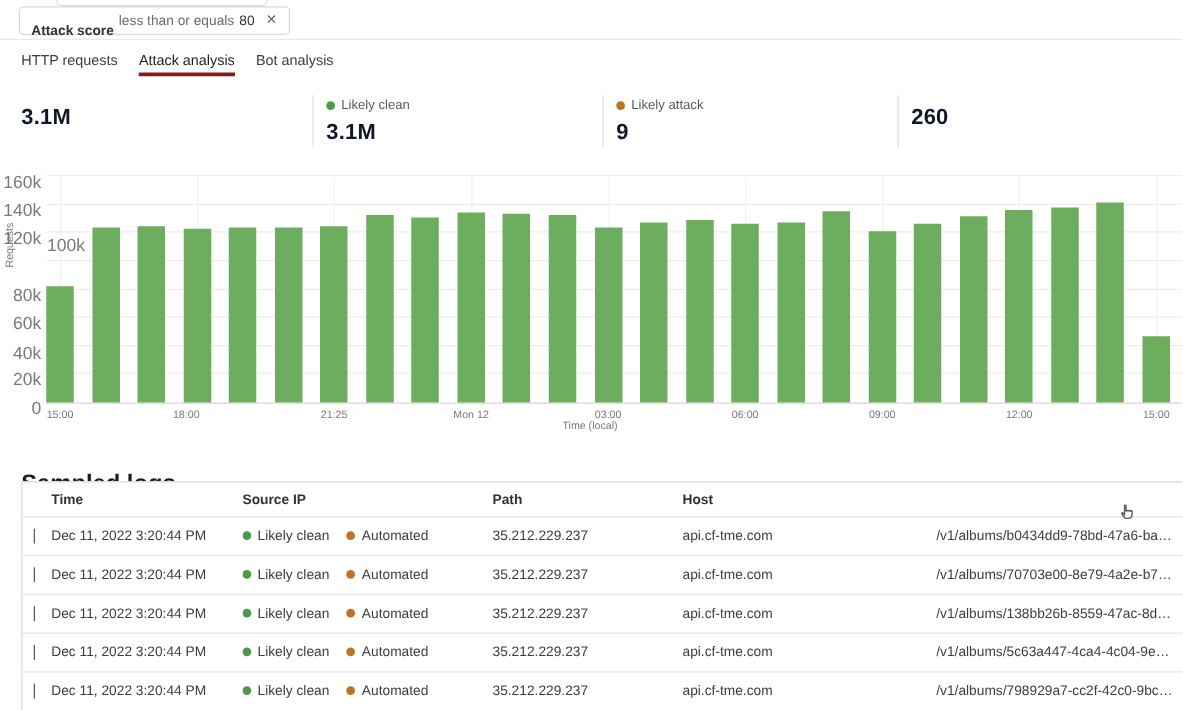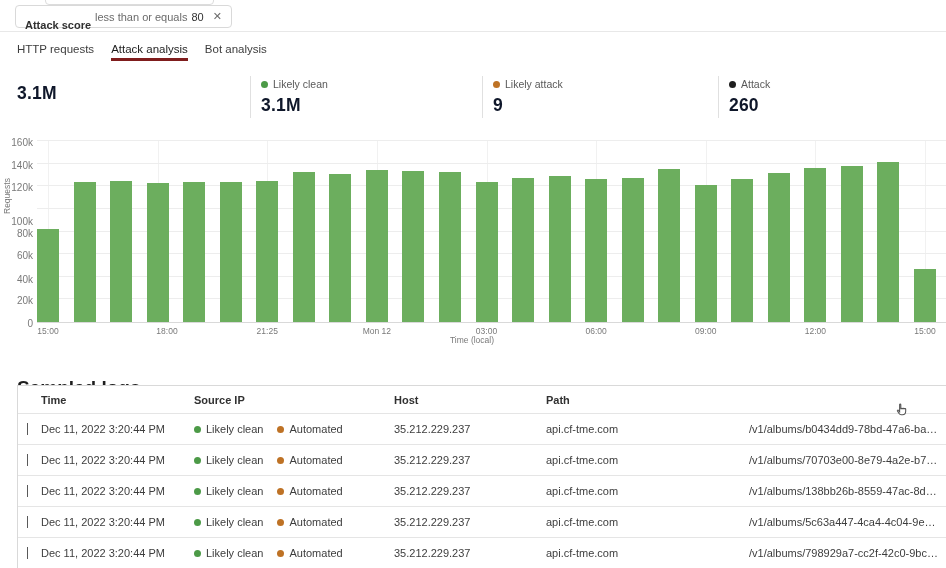--- a/index.html
+++ b/index.html
@@ -27,21 +27,21 @@
   .stat{padding:2px 0 2px 0;}
   .stat + .stat{border-left:1px solid #e0e0e0;padding-left:10px;}
   .stat-label{display:flex;align-items:center;gap:5px;font-size:10.5px;color:#595959;}
   .stat-dot{width:7px;height:7px;border-radius:50%;display:inline-block;}
   .stat-value{margin-top:5px;font-size:17.5px;font-weight:600;color:#0f172a;letter-spacing:.2px;}
   
   .chart{position:absolute;top:141px;left:37px;width:909px;height:181px;}
   .hgrid{position:absolute;left:0;width:100%;height:1px;background:#ededed;}
   .hgrid.zero{background:#d9d9d9;}
   .vgrid{position:absolute;top:0;bottom:0;width:1px;background:#f1f1f1;}
-  .ylab{position:absolute;left:-37px;width:33px;text-align:right;font-size:10px;color:#797979;}
+  .ylab{position:absolute;left:-37px;width:33px;text-align:right;font-size:14px;color:#797979;}
   .bar{position:absolute;bottom:0;width:22px;}
   .xlab{position:absolute;top:185px;width:56px;text-align:center;font-size:8.5px;color:#797979;}
   .axis-ylabel{position:absolute;top:214px;left:2px;font-size:8.5px;color:#797979;
     transform:rotate(-90deg);transform-origin:left top;white-space:nowrap;}
   .axis-xlabel{position:absolute;top:335px;left:37px;width:870px;text-align:center;
     font-size:8.5px;color:#797979;}
   
   .logs-title{position:absolute;top:361px;left:17px;font-size:19px;font-weight:700;color:#1d1d1d;}
   .logs-table{position:absolute;top:385px;left:17px;width:929px;border:1px solid #d9d9d9;
     border-bottom:none;background:#fff;font-size:11px;color:#3d3d3d;}
@@ -88,24 +88,20 @@
     <div class="stat-value">3.1M</div>
   </div>
   <div class="stat">
     <div class="stat-label">
         <span class="stat-dot" style="background: rgb(190, 114, 37);"></span>
         <span>Likely attack</span>
       </div>
     <div class="stat-value">9</div>
   </div>
   <div class="stat">
-    <div class="stat-label">
-        <span class="stat-dot" style="background: rgb(31, 31, 31);"></span>
-        <span>Attack</span>
-      </div>
     <div class="stat-value">260</div>
   </div>
 </section>
 
 <div class="axis-ylabel">Requests</div>
 <div class="chart" id="plot">
     <div class="vgrid" style="left: 11px;"></div>
     <div class="vgrid" style="left: 120.625px;"></div>
     <div class="vgrid" style="left: 230.25px;"></div>
     <div class="vgrid" style="left: 339.875px;"></div>
@@ -118,21 +114,21 @@
     <div class="ylab" style="top: 177px;">0</div>
     <div class="hgrid" style="top: 157.375px;"></div>
     <div class="ylab" style="top: 154.375px;">20k</div>
     <div class="hgrid" style="top: 134.75px;"></div>
     <div class="ylab" style="top: 133px;">40k</div>
     <div class="hgrid" style="top: 112.125px;"></div>
     <div class="ylab" style="top: 109.125px;">60k</div>
     <div class="hgrid" style="top: 89.5px;"></div>
     <div class="ylab" style="top: 86.5px;">80k</div>
     <div class="hgrid" style="top: 66.875px;"></div>
-    <div class="ylab" style="top: 75px;">100k</div>
+    <div class="ylab" style="top: 47px; margin-left: 35px;">100k</div>
     <div class="hgrid" style="top: 44.25px;"></div>
     <div class="ylab" style="top: 41.25px;">120k</div>
     <div class="hgrid" style="top: 21.625px;"></div>
     <div class="ylab" style="top: 18.625px;">140k</div>
     <div class="hgrid" style="top: -1px;"></div>
     <div class="ylab" style="top: -4px;">160k</div>
     <div class="bar" title="15:00" style="left: 0px; height: 93px; background: rgb(108, 174, 94);"></div>
     <div class="bar" title="16:00" style="left: 36.5417px; height: 140px; background: rgb(108, 174, 94);"></div>
     <div class="bar" title="17:00" style="left: 73.0833px; height: 141px; background: rgb(108, 174, 94);"></div>
     <div class="bar" title="18:00" style="left: 109.625px; height: 139px; background: rgb(108, 174, 94);"></div>
@@ -151,39 +147,39 @@
     <div class="bar" title="07:00" style="left: 584.667px; height: 144px; background: rgb(108, 174, 94);"></div>
     <div class="bar" title="08:00" style="left: 621.208px; height: 153px; background: rgb(108, 174, 94);"></div>
     <div class="bar" title="09:00" style="left: 657.75px; height: 137px; background: rgb(108, 174, 94);"></div>
     <div class="bar" title="10:00" style="left: 694.292px; height: 143px; background: rgb(108, 174, 94);"></div>
     <div class="bar" title="11:00" style="left: 730.833px; height: 149px; background: rgb(108, 174, 94);"></div>
     <div class="bar" title="12:00" style="left: 767.375px; height: 154px; background: rgb(108, 174, 94);"></div>
     <div class="bar" title="13:00" style="left: 803.917px; height: 156px; background: rgb(108, 174, 94);"></div>
     <div class="bar" title="14:00" style="left: 840.458px; height: 160px; background: rgb(108, 174, 94);"></div>
     <div class="bar" title="15:00" style="left: 877px; height: 53px; background: rgb(108, 174, 94);"></div>
     <div class="xlab" style="left: -17px;">15:00</div>
-    <div class="xlab" style="left: 102px;">18:00</div>
+    <div class="xlab" style="left: 84px;">18:00</div>
     <div class="xlab" style="left: 202.25px;">21:25</div>
     <div class="xlab" style="left: 311.875px;">Mon 12</div>
     <div class="xlab" style="left: 421.5px;">03:00</div>
     <div class="xlab" style="left: 531.125px;">06:00</div>
     <div class="xlab" style="left: 640.75px;">09:00</div>
     <div class="xlab" style="left: 750.375px;">12:00</div>
     <div class="xlab" style="left: 860px;">15:00</div>
   </div>
 <div class="axis-xlabel">Time (local)</div>
 
 <h2 class="logs-title">Sampled logs</h2>
 <div class="logs-table">
   <div class="trow head">
     <div class="cell"></div>
     <div class="cell">Time</div>
     <div class="cell">Source IP</div>
+    <div class="cell">Path</div>
     <div class="cell">Host</div>
-    <div class="cell">Path</div>
   </div>
   <div id="log-rows">
       <div class="trow">
         <div class="cell"><span class="chev"></span></div>
         <div class="cell">Dec 11, 2022 3:20:44 PM</div>
         <div class="cell"><span class="an-item">
             <span class="an-dot" style="background: rgb(76, 154, 71);"></span>
             <span>Likely clean</span>
           </span><span class="an-item">
             <span class="an-dot" style="background: rgb(190, 114, 37);"></span>

